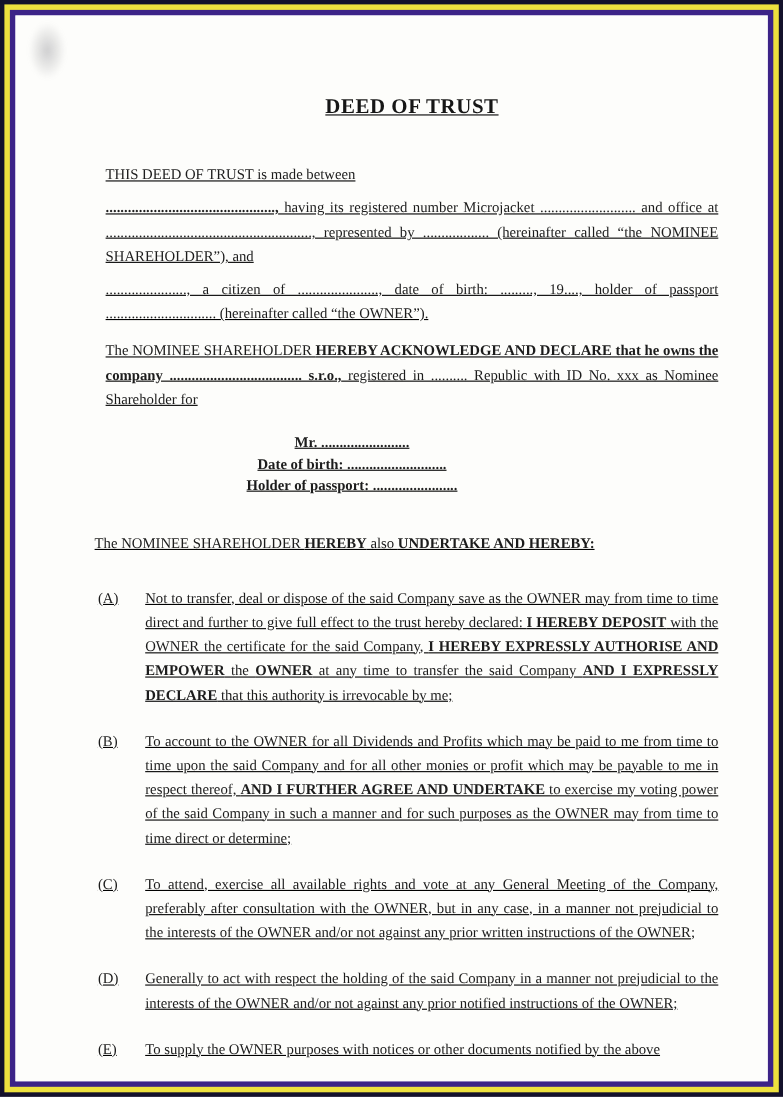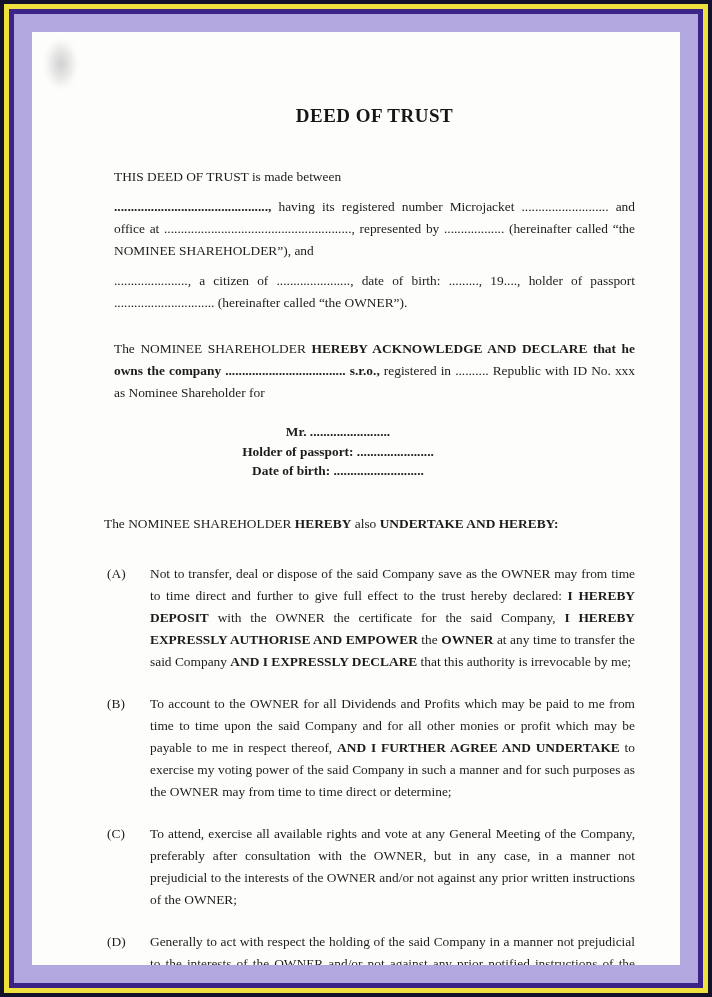--- a/index.html
+++ b/index.html
@@ -20,21 +20,22 @@
     padding: 5px;
   }
   .frame-purple {
     box-sizing: border-box; width: 100%; height: 100%;
     background: var(--c-purple, #3c2387);
     padding: 5px;
   }
   .frame-lavender {
     box-sizing: border-box; width: 100%; height: 100%;
     background: var(--c-lavender, #b3a7e0);
-    padding: 18px;
+    padding: 0;
+    text-decoration: underline;
   }
   .page {
     box-sizing: border-box; width: 100%; height: 100%;
     background: #fdfdfb;
     position: relative;
     overflow: hidden;
   }
   .scan-artifact {
     position: absolute; left: 12px; top: 6px;
     width: 34px; height: 52px;
@@ -57,21 +58,21 @@
     font-weight: bold;
     letter-spacing: 0.5px;
     color: #161616;
   }
   p { margin: 0; }
   .indented { margin-left: 16px; }
   .just { text-align: justify; overflow-wrap: break-word; }
   .opening-line { margin-top: 38px; }
   .party-nominee { margin-top: 8px; }
   .party-owner { margin-top: 8px; }
-  .acknowledgement { margin-top: 24px; }
+  .acknowledgement { margin-top: 12px; }
   .owner-block {
     margin: 18px 0 0 16px;
     width: 448px;
     text-align: center;
     font-weight: bold;
     line-height: 19.5px;
   }
   .undertake-heading { margin: 32px 0 0 6px; }
   .clauses { margin: 28px 0 0 9px; }
   .clause { display: flex; margin-bottom: 20px; }
@@ -95,22 +96,22 @@
             <p class="opening-line indented">THIS DEED OF TRUST is made between</p>
 
             <p class="party-nominee indented just"><span class="b">..............................................,</span><span> having its registered number Microjacket .......................... and office at ........................................................, represented by .................. (hereinafter called “the NOMINEE SHAREHOLDER”), and</span></p>
 
             <p class="party-owner indented just"><span>......................, a citizen of ......................, date of birth: ........., 19...., holder of passport .............................. (hereinafter called “the OWNER”).</span></p>
 
             <p class="acknowledgement indented just"><span>The NOMINEE SHAREHOLDER </span><span class="b">HEREBY ACKNOWLEDGE AND DECLARE that he owns the company .................................... s.r.o.,</span><span> registered in .......... Republic with ID No. xxx as Nominee Shareholder for</span></p>
 
             <div class="owner-block">
               <div>Mr. ........................</div>
+              <div>Date of birth: ...........................</div>
               <div>Holder of passport: .......................</div>
-              <div>Date of birth: ...........................</div>
             </div>
 
             <p class="undertake-heading"><span>The NOMINEE SHAREHOLDER </span><span class="b">HEREBY</span><span> also </span><span class="b">UNDERTAKE AND HEREBY:</span></p>
 
             <div class="clauses">
   <div class="clause">
     <span class="clause-label">(A)</span>
     <p class="clause-body just"><span>Not to transfer, deal or dispose of the said Company save as the OWNER may from time to time direct and further to give full effect to the trust hereby declared: </span><span class="b">I HEREBY DEPOSIT</span><span> with the OWNER the certificate for the said Company, </span><span class="b">I HEREBY EXPRESSLY AUTHORISE AND EMPOWER</span><span> the </span><span class="b">OWNER</span><span> at any time to transfer the said Company </span><span class="b">AND I EXPRESSLY DECLARE</span><span> that this authority is irrevocable by me;</span></p>
   </div>
 

